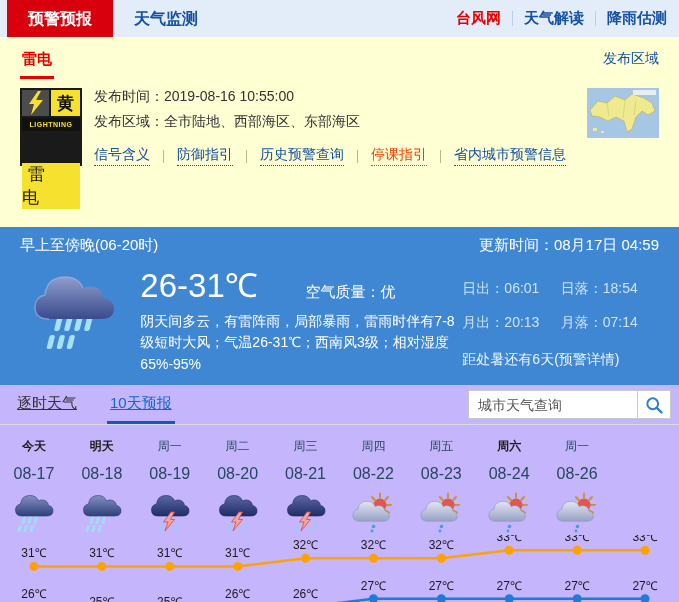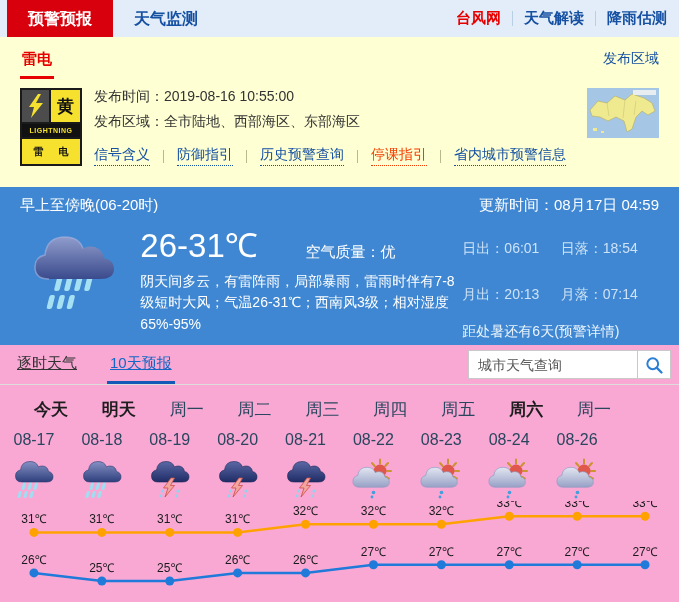--- a/index.html
+++ b/index.html
@@ -1,73 +1,73 @@
 <!DOCTYPE html>
 <html><head>
 <meta charset="utf-8">
 <style>
   * { margin:0; padding:0; box-sizing:border-box; }
   body { background:#fff; }
-  .page { width:679px; height:602px; position:relative; font-family:"Liberation Sans",sans-serif; background:#f9a8d4; overflow:hidden; }
+  .page { width:679px; height:602px; position:relative; font-family:"Liberation Sans",sans-serif; background:#c4b5fd; overflow:hidden; }
 
   
   .topnav { height:37px; background:#e2edf9; display:flex; align-items:stretch; padding-left:7px; }
   .nav-tab { padding:0 21px; line-height:37px; font-size:16px; font-weight:bold; color:#1550a2; cursor:pointer; }
   .nav-tab.active { background:#d8000c; color:#fff; }
   .nav-links { margin-left:auto; display:flex; align-items:center; padding-right:12px; font-size:15px; font-weight:bold; }
   .nav-link { color:#1550a2; cursor:pointer; }
   .nav-link.hot { color:#e60000; }
   .nav-sep { width:1px; height:15px; background:#b9cfe4; margin:0 11px; }
 
   
-  .alert-sec { height:150px; background:#feffd2; padding:0 20px; }
+  .alert-sec { height:190px; background:#feffd2; padding:0 20px; }
   .alert-head { display:flex; justify-content:space-between; align-items:flex-start; padding-top:13px; }
   .alert-type { font-size:15px; font-weight:bold; color:#e60000; border-bottom:3px solid #e60000; padding:0 2px 7px; }
   .alert-more { font-size:14px; color:#1550a2; cursor:pointer; }
   .alert-body { position:relative; margin-top:7px; height:84px; }
   .warn-icon { position:absolute; left:0; top:2px; width:62px; height:78px; background:#1a1a1a; border:2px solid #1a1a1a; display:flex; flex-direction:column; gap:2px; }
   .wi-top { display:flex; gap:2px; height:32px; }
   .wi-bolt { width:27px; background:#4c4c4c; display:flex; align-items:center; justify-content:center; }
   .wi-level { flex:1; background:#f5e12e; color:#111; font-size:17px; font-weight:bold; display:flex; align-items:center; justify-content:center; }
   .wi-band { height:13px; background:#111; color:#f5e12e; font-size:7px; font-weight:bold; letter-spacing:.5px; text-align:center; line-height:13px; }
-  .wi-bottom { flex:1; background:#f5e12e; color:#111; font-size:10px; font-weight:bold; display:flex; align-items:center; justify-content:center; letter-spacing:6px; text-indent:6px; }
+  .wi-bottom { flex:1; background:#f5e12e; color:#111; font-size:17px; font-weight:normal; display:flex; align-items:center; justify-content:center; letter-spacing:6px; text-indent:6px;margin-top:30px; }
   .alert-info { margin-left:74px; font-size:14px; color:#333; padding-top:2px; }
   .info-row { margin-top:7px; }
   .info-row:first-child { margin-top:0; }
   .alert-links { margin-top:15px; display:flex; align-items:center; font-size:14px; }
   .a-link { color:#1550a2; border-bottom:1px dotted #1550a2; padding-bottom:1px; cursor:pointer; }
   .a-link.hot { color:#f43c00; border-color:#f43c00; }
   .link-sep { width:1px; height:13px; background:#b9b98f; margin:0 13px; }
   .map-thumb { position:absolute; right:0; top:2px; width:72px; height:50px; cursor:pointer; }
 
   
   .hero { height:158px; background:#3f87d2; color:#fff; padding:9px 20px 0; }
   .hero-top { display:flex; justify-content:space-between; font-size:15px; }
   .hero-main { display:flex; margin-top:7px; }
   .hero-icon { width:128px; padding-top:4px; padding-left:8px; }
   .hero-mid { flex:1; }
   .temp-row { display:flex; align-items:baseline;gap:18px; }
   .temp-big { font-size:33px; }
   .air { font-size:15px; margin-left:30px; }
   .desc { font-size:14px; line-height:1.52; margin-top:4px; width:322px; }
   .hero-right { width:210px; font-size:14px; padding-top:18px; }
-  .sunmoon { display:grid; grid-template-columns:1fr 1fr; row-gap:28px; color:#cde2f6; }
+  .sunmoon { display:grid; grid-template-columns:1fr 1fr; row-gap:16px; color:#cde2f6; }
   .countdown { margin-top:19px; color:#eaf4fd; }
 
   
   .tabs-row { height:40px; border-bottom:1px solid #dcdcdc; position:relative; display:flex; align-items:flex-end; padding-left:14px; }
   .f-tab { font-size:15px; color:#333; padding:0 3px 11px; margin-right:27px; cursor:pointer;text-decoration:underline; }
   .f-tab.active { color:#1467c4; border-bottom:3px solid #1359b5; padding-bottom:8px; }
   .search-wrap { position:absolute; right:8px; top:5px; display:flex;align-items:center; }
   .search-input { width:170px; height:29px; border:1px solid #c9c9c9; font-size:14px; padding:0 9px; outline:none; color:#333; font-family:"Liberation Sans",sans-serif; }
   .search-input::placeholder { color:#555; }
   .search-btn { width:33px; height:29px; border:1px solid #c9c9c9; border-left:none; background:#fff; display:flex; align-items:center; justify-content:center; cursor:pointer; }
   .days-row { display:flex; padding-top:13px; }
   .day-col { width:67.9px; text-align:center; cursor:pointer; }
-  .day-name { font-size:17px; color:#29465e;text-align:right; }
+  .day-name { font-size:12px; color:#29465e; }
   .day-name.bold { font-weight:bold; color:#1d1d1d; }
   .day-date { font-size:16px; color:#29465e; margin-top:10px; }
   .day-icon { margin-top:6px; height:46px; }
   #temp-chart { display:block; }
   .c-label { font-size:12px; fill:#1a1a1a; font-family:"Liberation Sans",sans-serif; }
   .footer-strip { height:8px; background:#f0f0f0; border-top:1px solid #e3e3e3; }
 </style>
 </head>
 <body>
 

